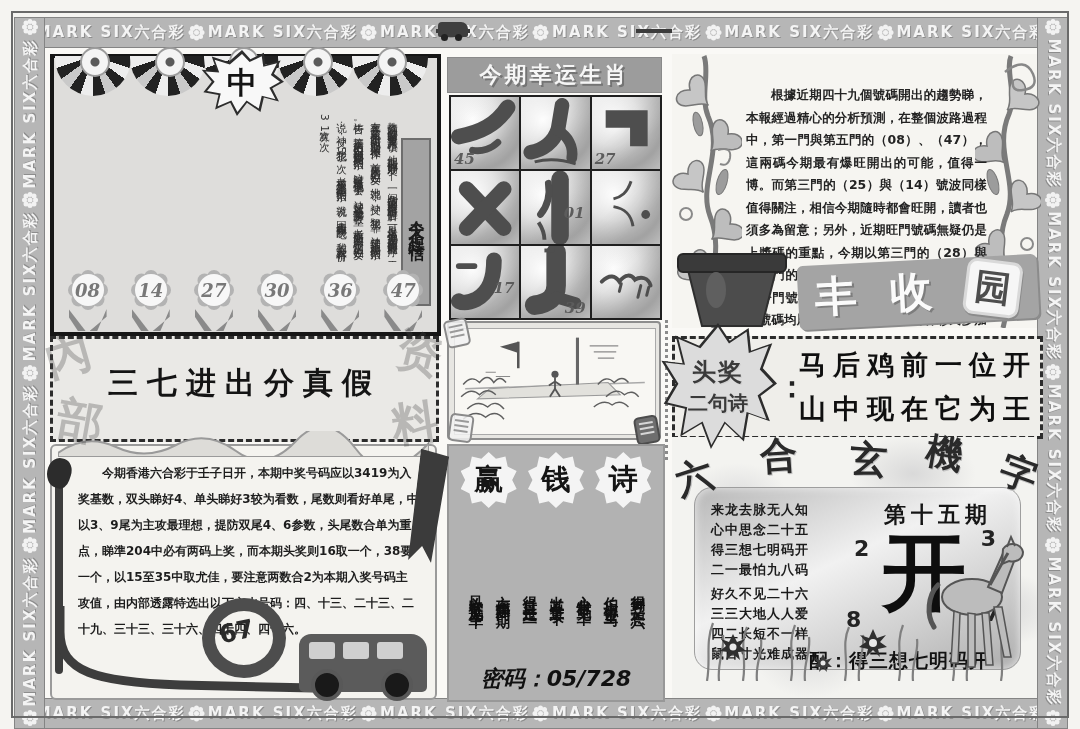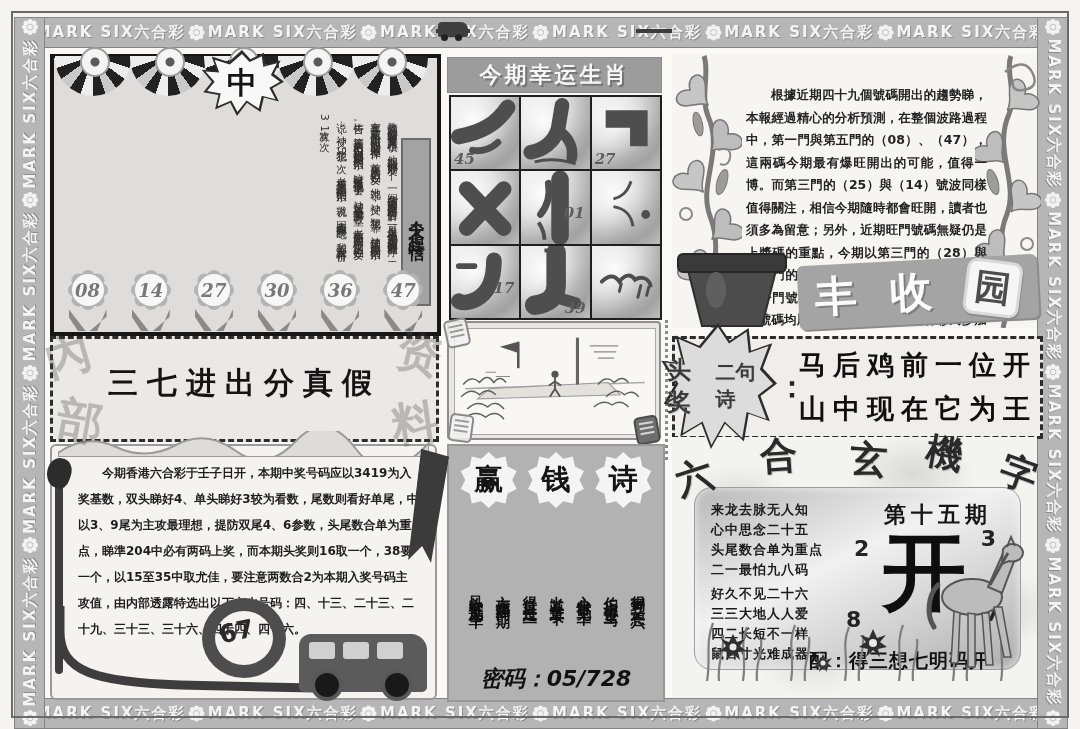--- a/index.html
+++ b/index.html
@@ -125,21 +125,21 @@
   #harvest-banner{position:absolute;left:126px;bottom:4px;width:240px;height:64px;background:#a4a4a4;border-radius:6px;
      transform:rotate(-3deg);display:flex;align-items:center;justify-content:space-around;box-shadow:2px 2px 0 #8b8b8b;}
   #harvest-banner .bchar{font-size:42px;font-weight:900;color:#fbfbfb;text-shadow:2px 2px 0 #7d7d7d;}
   #yuan-badge{width:50px;height:50px;background:#f6f6f6;border:3px solid #d9d9d9;border-radius:10px;transform:rotate(10deg);
      display:flex;align-items:center;justify-content:center;box-shadow:1px 2px 0 #8b8b8b;}
   #yuan-badge .t{font-size:36px;font-weight:900;color:#4d4d4d;}
 
   
   #prize{position:absolute;left:672px;top:336px;width:365px;height:97px;border:3px dashed #2c2c2c;background:#efeeea;}
   #prize-badge{position:absolute;left:-16px;top:-16px;width:118px;height:126px;z-index:3;}
-  #prize-badge .lbl{position:absolute;inset:8px;display:flex;flex-direction:row;align-items:center;justify-content:center;gap:2px;}
+  #prize-badge .lbl{position:absolute;inset:8px;display:flex;flex-direction:column;align-items:center;justify-content:center;gap:2px;}
   #prize-badge .b1{font-size:24px;font-weight:900;color:#3a3a3a;letter-spacing:2px;text-shadow:1px 1px 0 #cfcfcf;}
   #prize-badge .b2{font-size:20px;font-weight:900;color:#3a3a3a;text-shadow:1px 1px 0 #cfcfcf;}
   #prize-colon{position:absolute;left:102px;top:28px;font-size:30px;font-weight:900;color:#222;}
   #prize-lines{margin-left:124px;margin-top:4px;}
   #prize-lines .l{font-size:27px;font-weight:800;letter-spacing:7px;color:#0f0f0f;line-height:44px;white-space:nowrap;}
 
   
   #mystery{position:absolute;left:672px;top:437px;width:365px;height:261px;
     background:radial-gradient(70px 45px at 18% 22%,#e0e0e0,transparent 70%),
                radial-gradient(90px 55px at 66% 14%,#d9d9d9,transparent 70%),
@@ -496,21 +496,21 @@
   <div id="mystery">
     <span class="mtitle" style="left:4px;top:16px;transform:rotate(-18deg);">六</span>
     <span class="mtitle" style="left:88px;top:-6px;transform:rotate(-4deg);">合</span>
     <span class="mtitle" style="left:178px;top:-2px;transform:rotate(4deg);">玄</span>
     <span class="mtitle" style="left:254px;top:-8px;transform:rotate(10deg);">機</span>
     <span class="mtitle" style="left:328px;top:12px;transform:rotate(20deg);">字</span>
     <div id="mbox">
       <div class="verse" id="verse-a">
         <div>来龙去脉无人知</div>
         <div>心中思念二十五</div>
-        <div>头尾数合单为重点</div>
+        <div>得三想七明码开</div>
         <div>二一最怕九八码</div>
       </div>
       <div class="verse" id="verse-b">
         <div>好久不见二十六</div>
         <div>三三大地人人爱</div>
         <div>四二长短不一样</div>
         <div>鼠目寸光难成器</div>
       </div>
       <div id="issue">第十五期</div>
       <div id="kai-zone">

